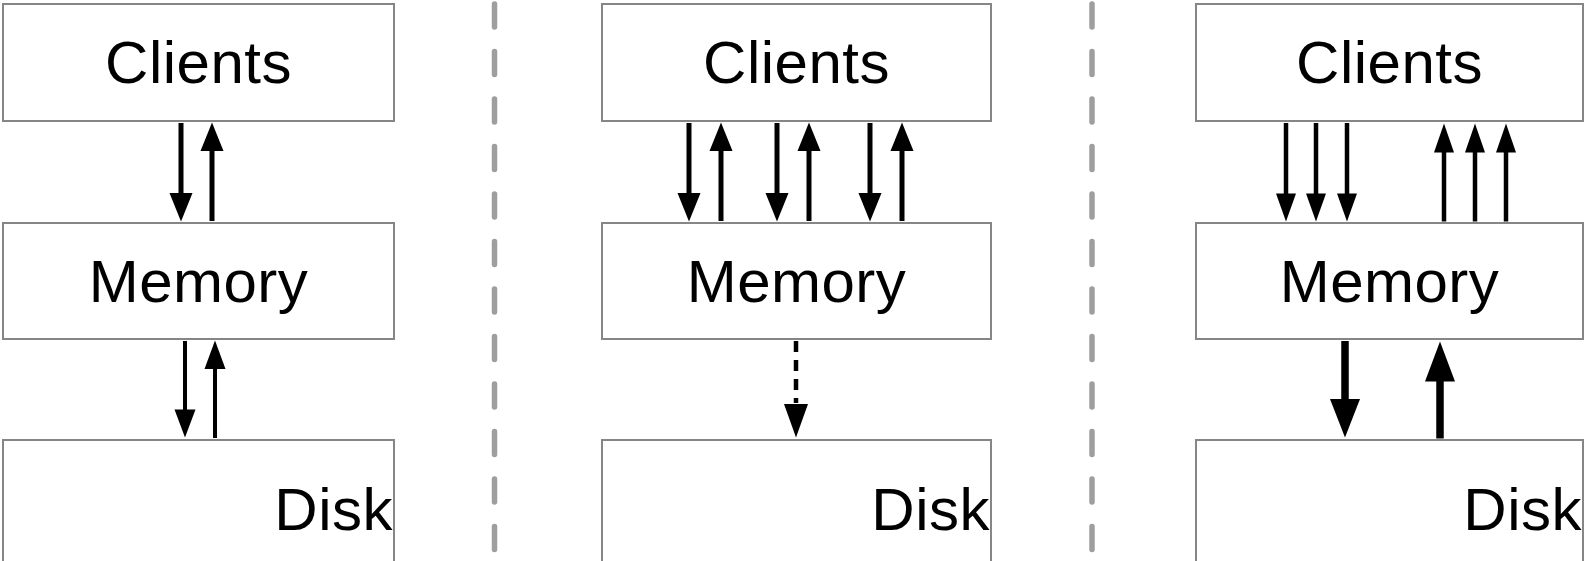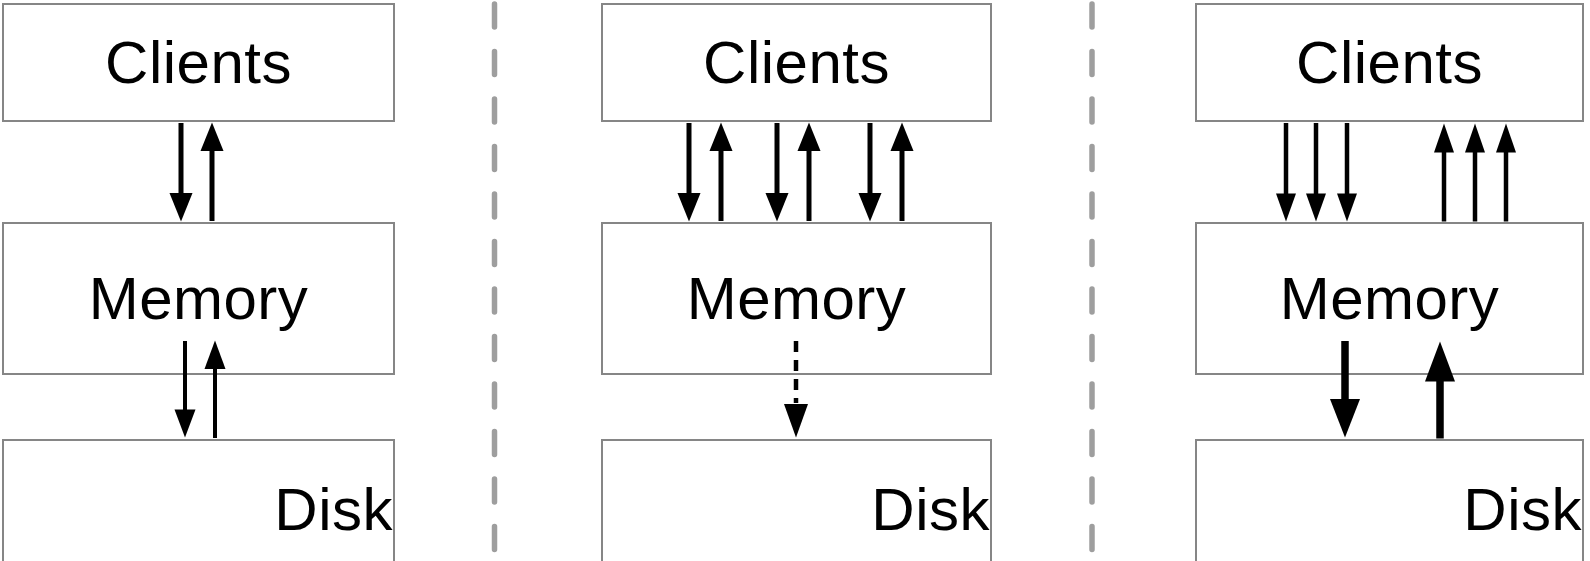--- a/index.html
+++ b/index.html
@@ -29,21 +29,21 @@
     color: #000000;
     letter-spacing: 0.5px;
     white-space: nowrap;
   }
   
   .p1 { left: 2px;    width: 393px; }
   .p2 { left: 601px;  width: 391px; }
   .p3 { left: 1195px; width: 389px; }
   
   .row-clients { top: 3px;   height: 119px; }
-  .row-memory  { top: 222px; height: 153px; }
+  .row-memory  { top: 222px; height: 118px; }
   .row-disk    { top: 439px; height: 140px; justify-content: flex-end; }
 
   .overlay {
     position: absolute;
     left: 0; top: 0;
     width: 1590px;
     height: 561px;
     pointer-events: none;
   }
 </style>

